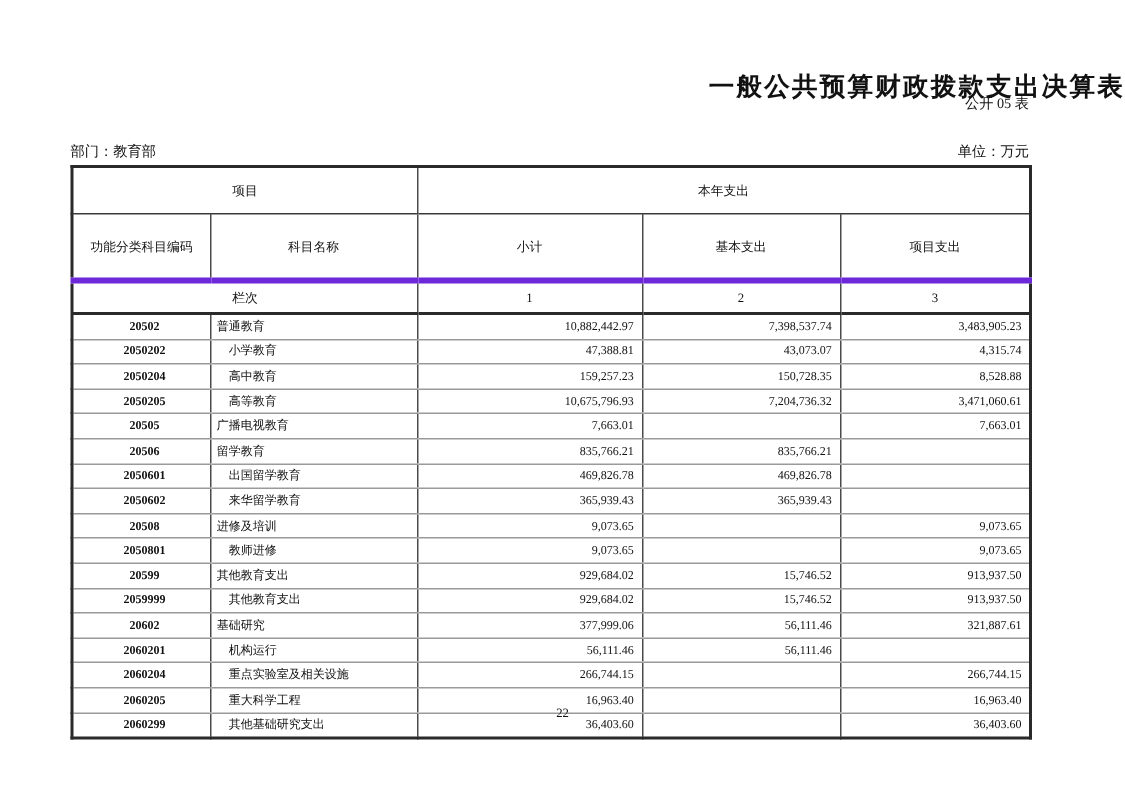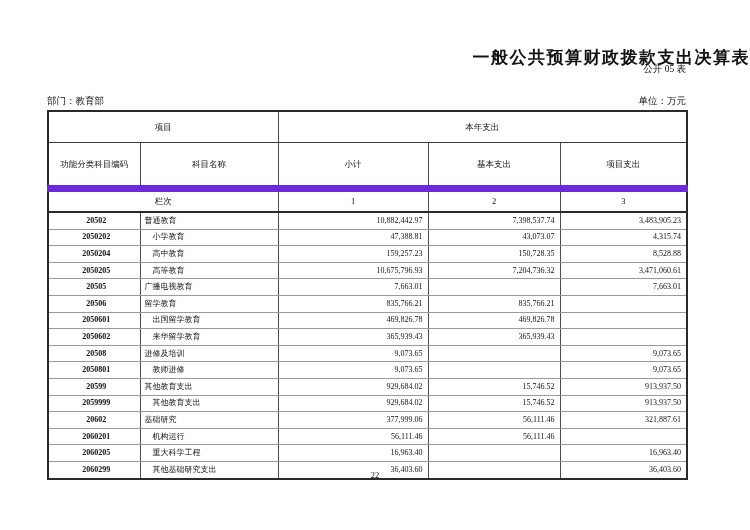--- a/index.html
+++ b/index.html
@@ -20,21 +20,21 @@
     border-collapse:collapse;table-layout:fixed;
     border:2px solid #2a2a2a;
   }
   table.budget td{
     overflow:hidden;white-space:nowrap;
     border-left:1px solid #4a4a4a;
     font-size:8px;line-height:1;
   }
   table.budget td:first-child{border-left:none;text-align:center;}
   tr.hdr1 td{height:28px;text-align:center;font-size:8.5px;border-bottom:1px solid #3a3a3a;}
-  tr.hdr2 td{height:40px;text-align:center;font-size:8.5px;border-bottom:7px solid #6d28d9;margin-top:42px;}
+  tr.hdr2 td{height:40px;text-align:center;font-size:8.5px;border-bottom:4px solid #6d28d9;margin-top:42px;}
   tr.hdr3 td{height:17px;text-align:center;font-size:8.5px;border-bottom:2px solid #2a2a2a;}
   tr.data-row td{height:13.6px;border-bottom:1px solid #9a9a9a;}
   tr.data-row:last-child td{border-bottom:none;}
   td.code{font-weight:bold;padding-left:5px;text-align:left;}
   td.name{padding-left:4px;text-align:left;font-size:7.5px;}
   td.name.indent{padding-left:12px;}
   td.num{text-align:right;padding-right:5px;}
   tr.bold-row td{font-weight:bold;}
   .page-number{
     position:absolute;top:470px;left:0;width:750px;text-align:center;font-size:8.5px;
@@ -171,20 +171,27 @@
           <td class="num">321,887.61</td>
         </tr>
         <tr class="data-row">
           <td class="code">2060201</td>
           <td class="name indent">机构运行</td>
           <td class="num">56,111.46</td>
           <td class="num">56,111.46</td>
           <td class="num"></td>
         </tr>
         <tr class="data-row">
+          <td class="code">2060204</td>
+          <td class="name indent">重点实验室及相关设施</td>
+          <td class="num">266,744.15</td>
+          <td class="num"></td>
+          <td class="num">266,744.15</td>
+        </tr>
+        <tr class="data-row">
           <td class="code">2060205</td>
           <td class="name indent">重大科学工程</td>
           <td class="num">16,963.40</td>
           <td class="num"></td>
           <td class="num">16,963.40</td>
         </tr>
         <tr class="data-row">
           <td class="code">2060299</td>
           <td class="name indent">其他基础研究支出</td>
           <td class="num">36,403.60</td>

